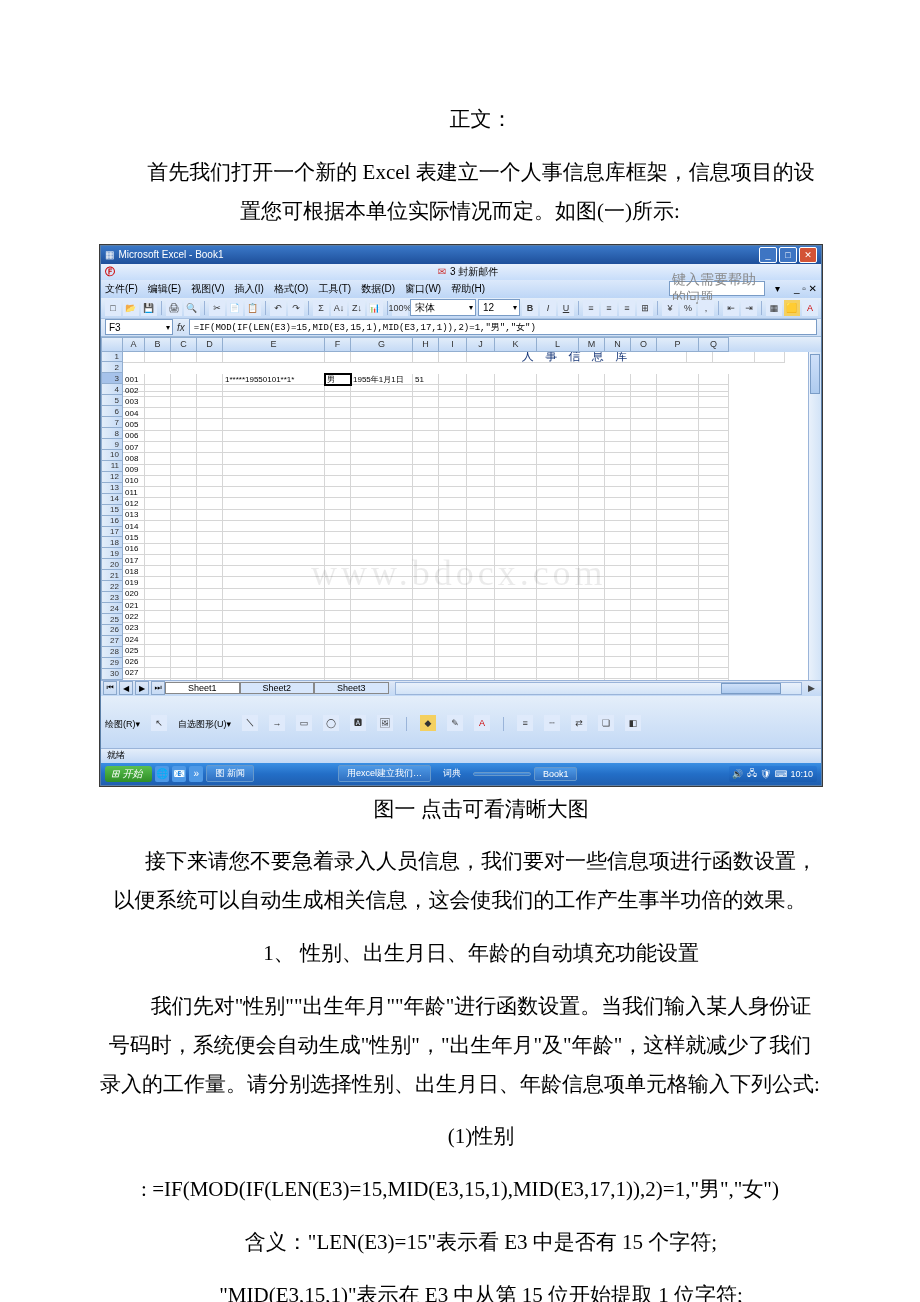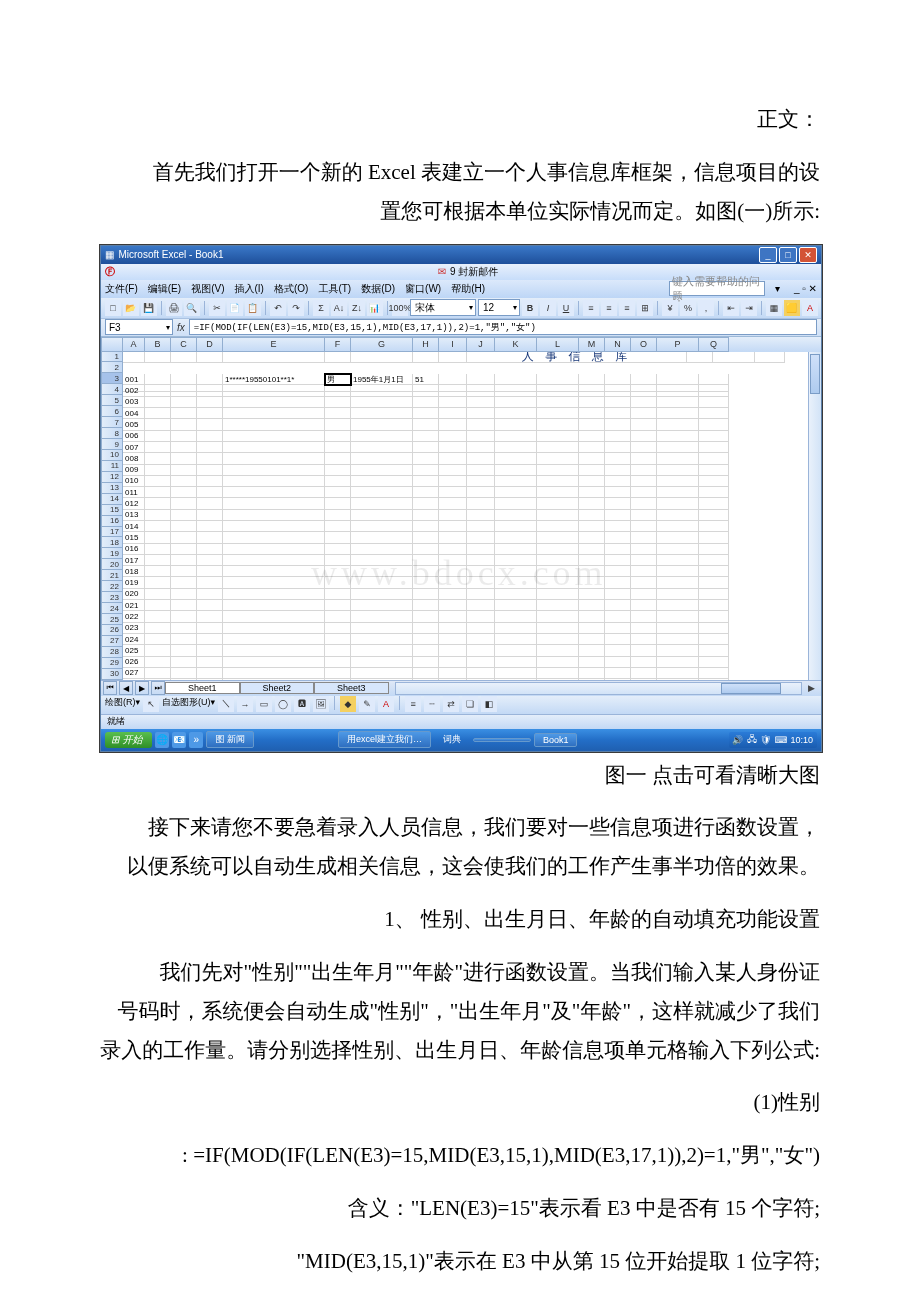--- a/index.html
+++ b/index.html
@@ -12,21 +12,21 @@
   }
   .page {
     padding: 100px 100px 60px 100px;
     box-sizing: border-box;
     width: 920px;
   }
   p.body-text {
     font-size: 21px;
     line-height: 1.85;
     margin: 0 0 14px 0;
-    text-align: right;
+    text-align: center;
   }
   .indent { text-indent: 2em; }
   .caption-line { text-indent: 2em; }
   .formula { font-family: "Times New Roman", Times, serif; }
   .no-bottom { margin-bottom: 2px; }
 
   
   .excel-window {
     width: 720px;
     border: 1px solid #5b7fa8;
@@ -67,21 +67,21 @@
     background: linear-gradient(#dce9fb, #bdd6f6);
     height: 18px;
     padding: 0 4px;
     gap: 10px;
     color: #000;
     font-size: 10px;
   }
   .menubar .spacer { flex: 1; }
   .help-search {
     width: 90px; height: 13px; background: #fff; border: 1px solid #7a9cc6;
-    font-size: 11px; color: #888; padding: 0 2px; display: flex; align-items: center;
+    font-size: 14px; color: #888; padding: 0 2px; display: flex; align-items: center;
   }
   .toolbar {
     display: flex;
     align-items: center;
     background: linear-gradient(#e4eefa, #c3d9f5);
     height: 20px;
     padding: 0 4px;
     gap: 2px;
     justify-content: space-between;
   }
@@ -196,25 +196,25 @@
   }
   .tabs-left { display: flex; align-items: center; }
   .tab-nav { width: 12px; height: 12px; border: 1px solid #8aa7cb; margin-left: 2px; display: flex; align-items: center; justify-content: center; font-size: 8px;}
   .tab { padding: 0 22px; border: 1px solid #888; background: #fff; margin-left: 0; font-size: 9px; }
   .tab.inactive { background: #d7e6fb; }
   .scroll-mock-h { flex:1; height: 11px; background: linear-gradient(#e9f1fb,#d2e3f7); border: 1px solid #9ab4d9; margin: 0 6px; position: relative;}
   .scroll-thumb-h { position:absolute; right:20px; top:0; width: 60px; height: 100%; background: linear-gradient(#cfe0f9,#aecbef); border:1px solid #7a9cc6; box-sizing:border-box;}
   .scroll-right { font-size: 9px; color:#444; }
   .bottom-toolbar {
     display: flex;
-    align-items: flex-start;
+    align-items: flex-end;
     background: linear-gradient(#e4eefa, #c3d9f5);
     height: 18px;
-    padding: 0 4px;
-    gap: 3px;
+    padding: 17px 4px;
+    gap: 11px;
     font-size: 9px;
   }
   .statusbar {
     display: flex;
     align-items: center;
     background: linear-gradient(#e4eefa, #c3d9f5);
     height: 14px;
     padding: 0 6px;
     font-size: 9px;
     border-top: 1px solid #9ab4d9;
@@ -275,21 +275,21 @@
         <div class="win-btn win-min">_</div>
         <div class="win-btn win-max">□</div>
         <div class="win-btn win-close">✕</div>
       </div>
     </div>
 
     <div class="midbar">
       <span style="color:#c00;font-weight:bold">Ⓕ</span>
       <span class="spacer"></span>
       <span style="color:#c33">✉</span>
-      <span>9 封新邮件</span>
+      <span>3 封新邮件</span>
       <span class="spacer"></span>
     </div>
 
     <div class="menubar">
       <span>文件(F)</span>
       <span>编辑(E)</span>
       <span>视图(V)</span>
       <span>插入(I)</span>
       <span>格式(O)</span>
       <span>工具(T)</span>

